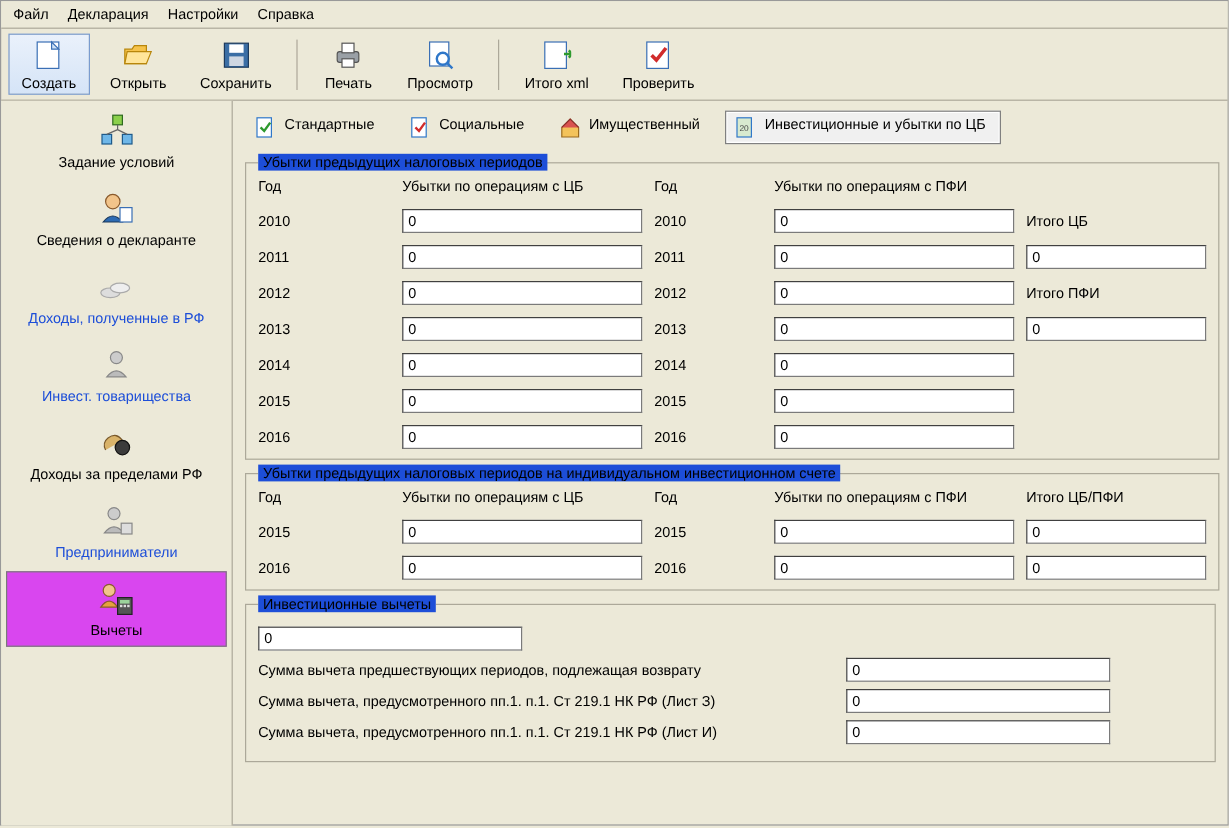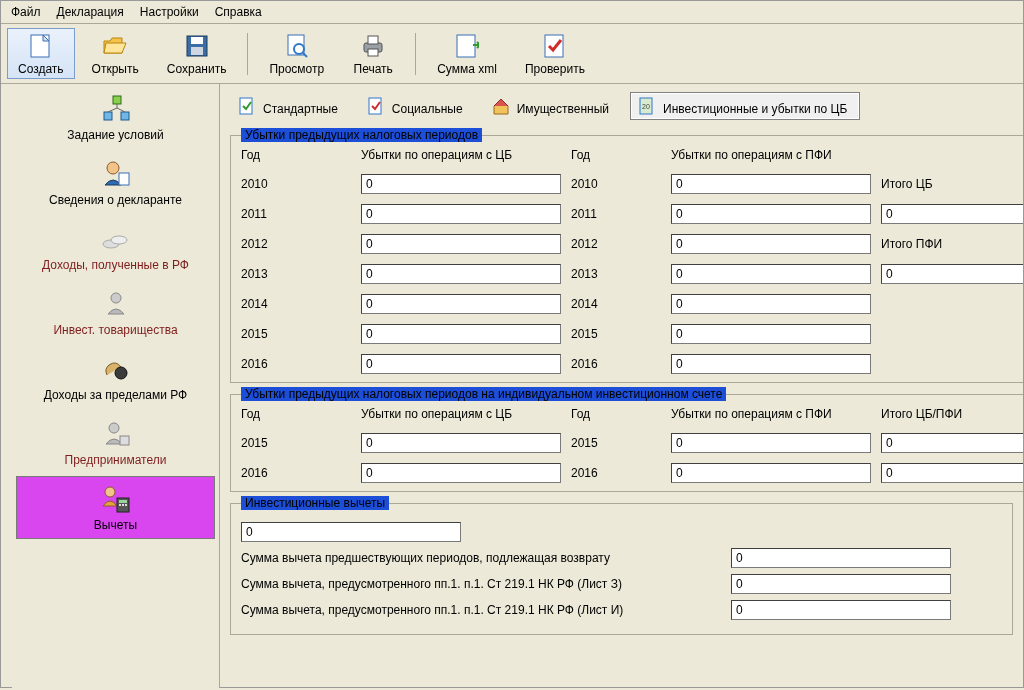--- a/index.html
+++ b/index.html
@@ -60,37 +60,36 @@
     width: 1px; background:#aca899; height: 42px; margin: 0 4px;
     align-self: center;
   }
 
   
   .mainrow {
     display:flex;
     height: calc(100% - 82px);
   }
   .sidebar {
-    width: 208px;
+    width: 193px;
     border-right: 1px solid #aca899;
     background:#ece9d8;
     overflow: hidden;
-    margin-left: 11px;
   }
   .sideitem {
     display:flex;
     flex-direction:column;
     align-items:center;
     padding: 6px 4px 6px 4px;
     border:1px solid transparent;
     margin: 2px 4px;
     text-align:center;
     cursor:default;
   }
-  .sideitem.disabled { color:#7f1d1d; }
+  .sideitem.disabled { color:#1d4ed8; }
   .sideitem.active {
     border:1px solid #7a7a7a;
     background:#d946ef;
   }
   .sideicon { width:32px; height:32px; display:flex;align-items:center;justify-content:center; }
   .sidelabel { margin-top:3px; }
 
   .content {
     flex:1;
     padding: 4px 8px 8px 8px;
@@ -99,21 +98,21 @@
 
   
   .tabbar {
     display:flex;
     gap:8px;
     padding: 4px 2px;
     align-items:center;
   }
   .tabbtn {
     display:flex;
-    align-items:flex-end;
+    align-items:flex-start;
     gap:6px;
     padding:3px 12px 3px 6px;
     border:1px solid transparent;
     cursor:default;
   }
   .tabbtn.active {
     border:1px solid #808080;
     background:#f0f0f0;
     box-shadow: inset 0 0 0 1px #fff;
   }
@@ -205,49 +204,49 @@
             <rect x="6" y="13" width="12" height="8" fill="#cfd7e2"></rect>
           </svg>
       </div>
       <div class="tlabel">Сохранить</div>
     </div>
 
     <div class="tsep"></div>
 
     <div class="tbtn">
       <div class="ticon">
+        <svg width="26" height="24">
+            <rect x="4" y="9" width="18" height="9" rx="2" fill="#9aa0a6" stroke="#555"></rect>
+            <rect x="8" y="2" width="10" height="8" fill="#fff" stroke="#555"></rect>
+            <rect x="8" y="15" width="10" height="7" fill="#fff" stroke="#555"></rect>
+          </svg>
+      </div>
+      <div class="tlabel">Печать</div>
+    </div>
+    <div class="tbtn">
+      <div class="ticon">
         <svg width="24" height="26">
             <rect x="3" y="2" width="16" height="20" fill="#fff" stroke="#3a6fb5"></rect>
             <circle cx="14" cy="16" r="5" fill="none" stroke="#2f77c9" stroke-width="2"></circle>
             <line x1="18" y1="20" x2="22" y2="24" stroke="#2f77c9" stroke-width="2"></line>
           </svg>
       </div>
       <div class="tlabel">Просмотр</div>
     </div>
-    <div class="tbtn">
-      <div class="ticon">
-        <svg width="26" height="24">
-            <rect x="4" y="9" width="18" height="9" rx="2" fill="#9aa0a6" stroke="#555"></rect>
-            <rect x="8" y="2" width="10" height="8" fill="#fff" stroke="#555"></rect>
-            <rect x="8" y="15" width="10" height="7" fill="#fff" stroke="#555"></rect>
-          </svg>
-      </div>
-      <div class="tlabel">Печать</div>
-    </div>
 
     <div class="tsep"></div>
 
     <div class="tbtn">
       <div class="ticon">
         <svg width="24" height="26">
             <rect x="2" y="2" width="18" height="22" fill="#fff" stroke="#3a6fb5"></rect>
             <path d="M18 12 L25 12 M22 9 L25 12 L22 15" stroke="#2e9a2e" stroke-width="2" fill="none"></path>
           </svg>
       </div>
-      <div class="tlabel">Сумма xml</div>
+      <div class="tlabel">Итого xml</div>
     </div>
     <div class="tbtn">
       <div class="ticon">
         <svg width="24" height="26">
             <rect x="2" y="2" width="18" height="22" fill="#fff" stroke="#3a6fb5"></rect>
             <path d="M6 13 L10 17 L18 7" stroke="#d12c2c" stroke-width="3" fill="none"></path>
           </svg>
       </div>
       <div class="tlabel">Проверить</div>
     </div>

